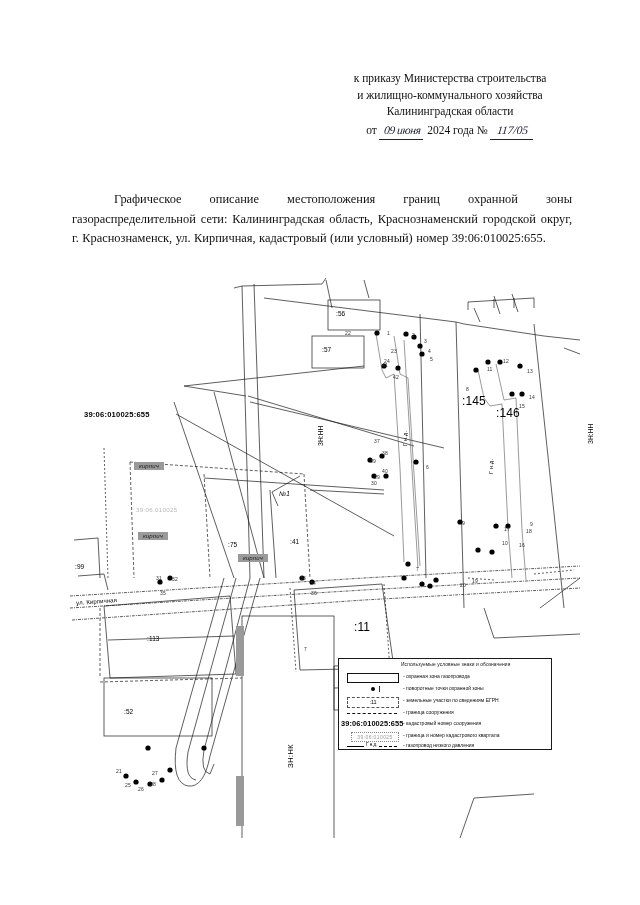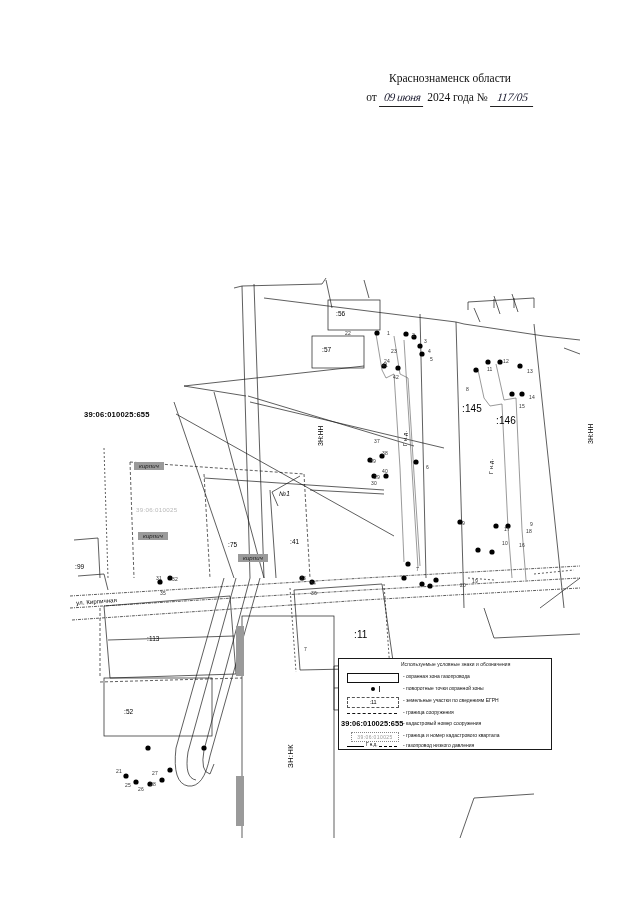--- a/index.html
+++ b/index.html
@@ -86,21 +86,21 @@
   .map svg { display: block; }
 
   .mlabel {
     position: absolute;
     font-family: "Liberation Sans", sans-serif;
     font-size: 6.5px;
     color: #000;
     white-space: nowrap;
     letter-spacing: 0.1px;
   }
-  .mlabel.big { font-size: 10px; margin-top: 9px; }
+  .mlabel.big { font-size: 12px; }
   .mlabel.cad {
     font-size: 7.6px;
     font-weight: bold;
     letter-spacing: 0.2px;
   }
   .mlabel.vert {
     transform: rotate(-90deg);
     transform-origin: left top;
   }
   .mlabel.tiny { font-size: 5px; color: #333; }
@@ -242,29 +242,32 @@
     position: absolute; left: 32px; top: 3px;
     width: 18px; border-top: 1px dashed #000;
   }
 </style>
 </head>
 <body>
 
 <div class="page">
 
   <div class="header">
-    <div>Краснознаменск области</div>
+    <div>к приказу Министерства строительства</div>
+    <div>и жилищно-коммунального хозяйства</div>
+    <div>Калининградская области</div>
     <div class="order-line">
       <span>от</span>
       <span class="hand">09 июня</span>
       <span>2024 года №</span>
       <span class="hand num">117/05</span>
     </div>
   </div>
 
+  <div class="body-text">Графическое описание местоположения границ охранной зоны газораспределительной сети: Калининградская область, Краснознаменский городской округ, г. Краснознаменск, ул. Кирпичная, кадастровый (или условный) номер 39:06:010025:655.</div>
 
   <div class="map">
     <svg width="516" height="560" viewBox="0 0 516 560">
       <g stroke="#1a1a1a" fill="none" stroke-width="0.7">
 
         <path d="M170 10 L178 8 L258 6 L262 0"></path>
         <path d="M178 8 L186 300"></path>
         <path d="M190 6 L200 300"></path>
         <path d="M262 2 L268 30"></path>
         <path d="M300 2 L305 20"></path>

